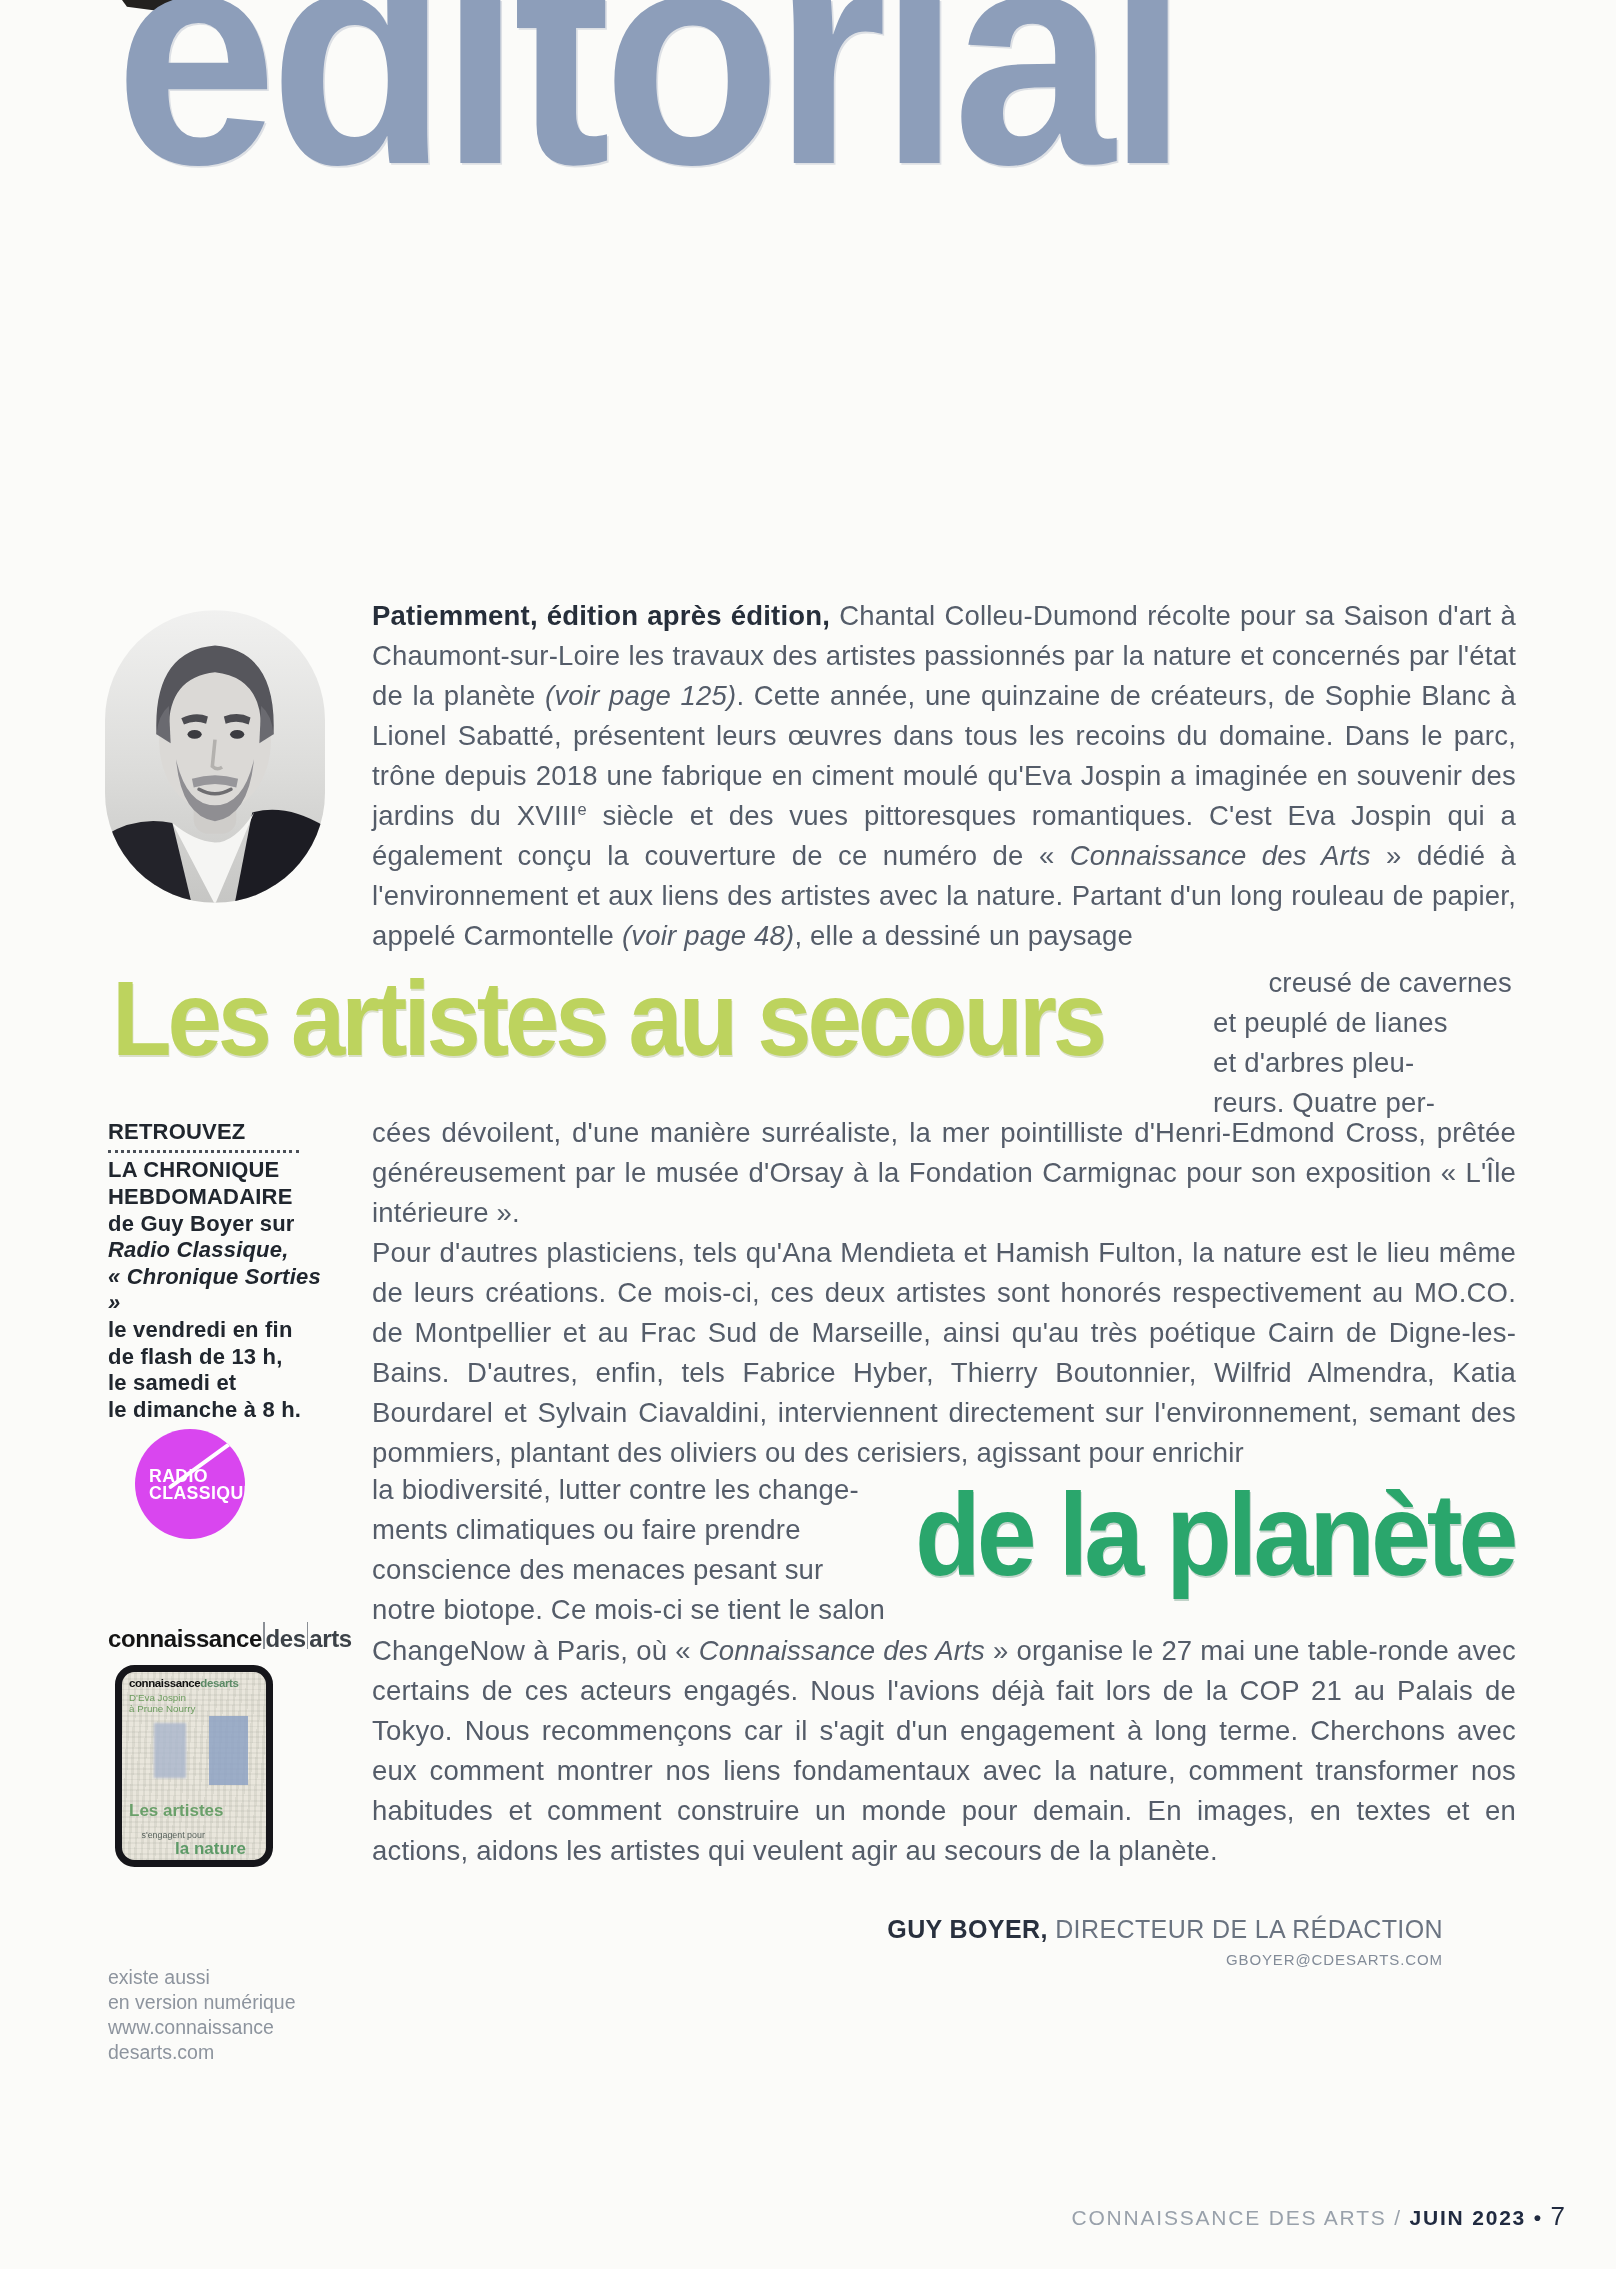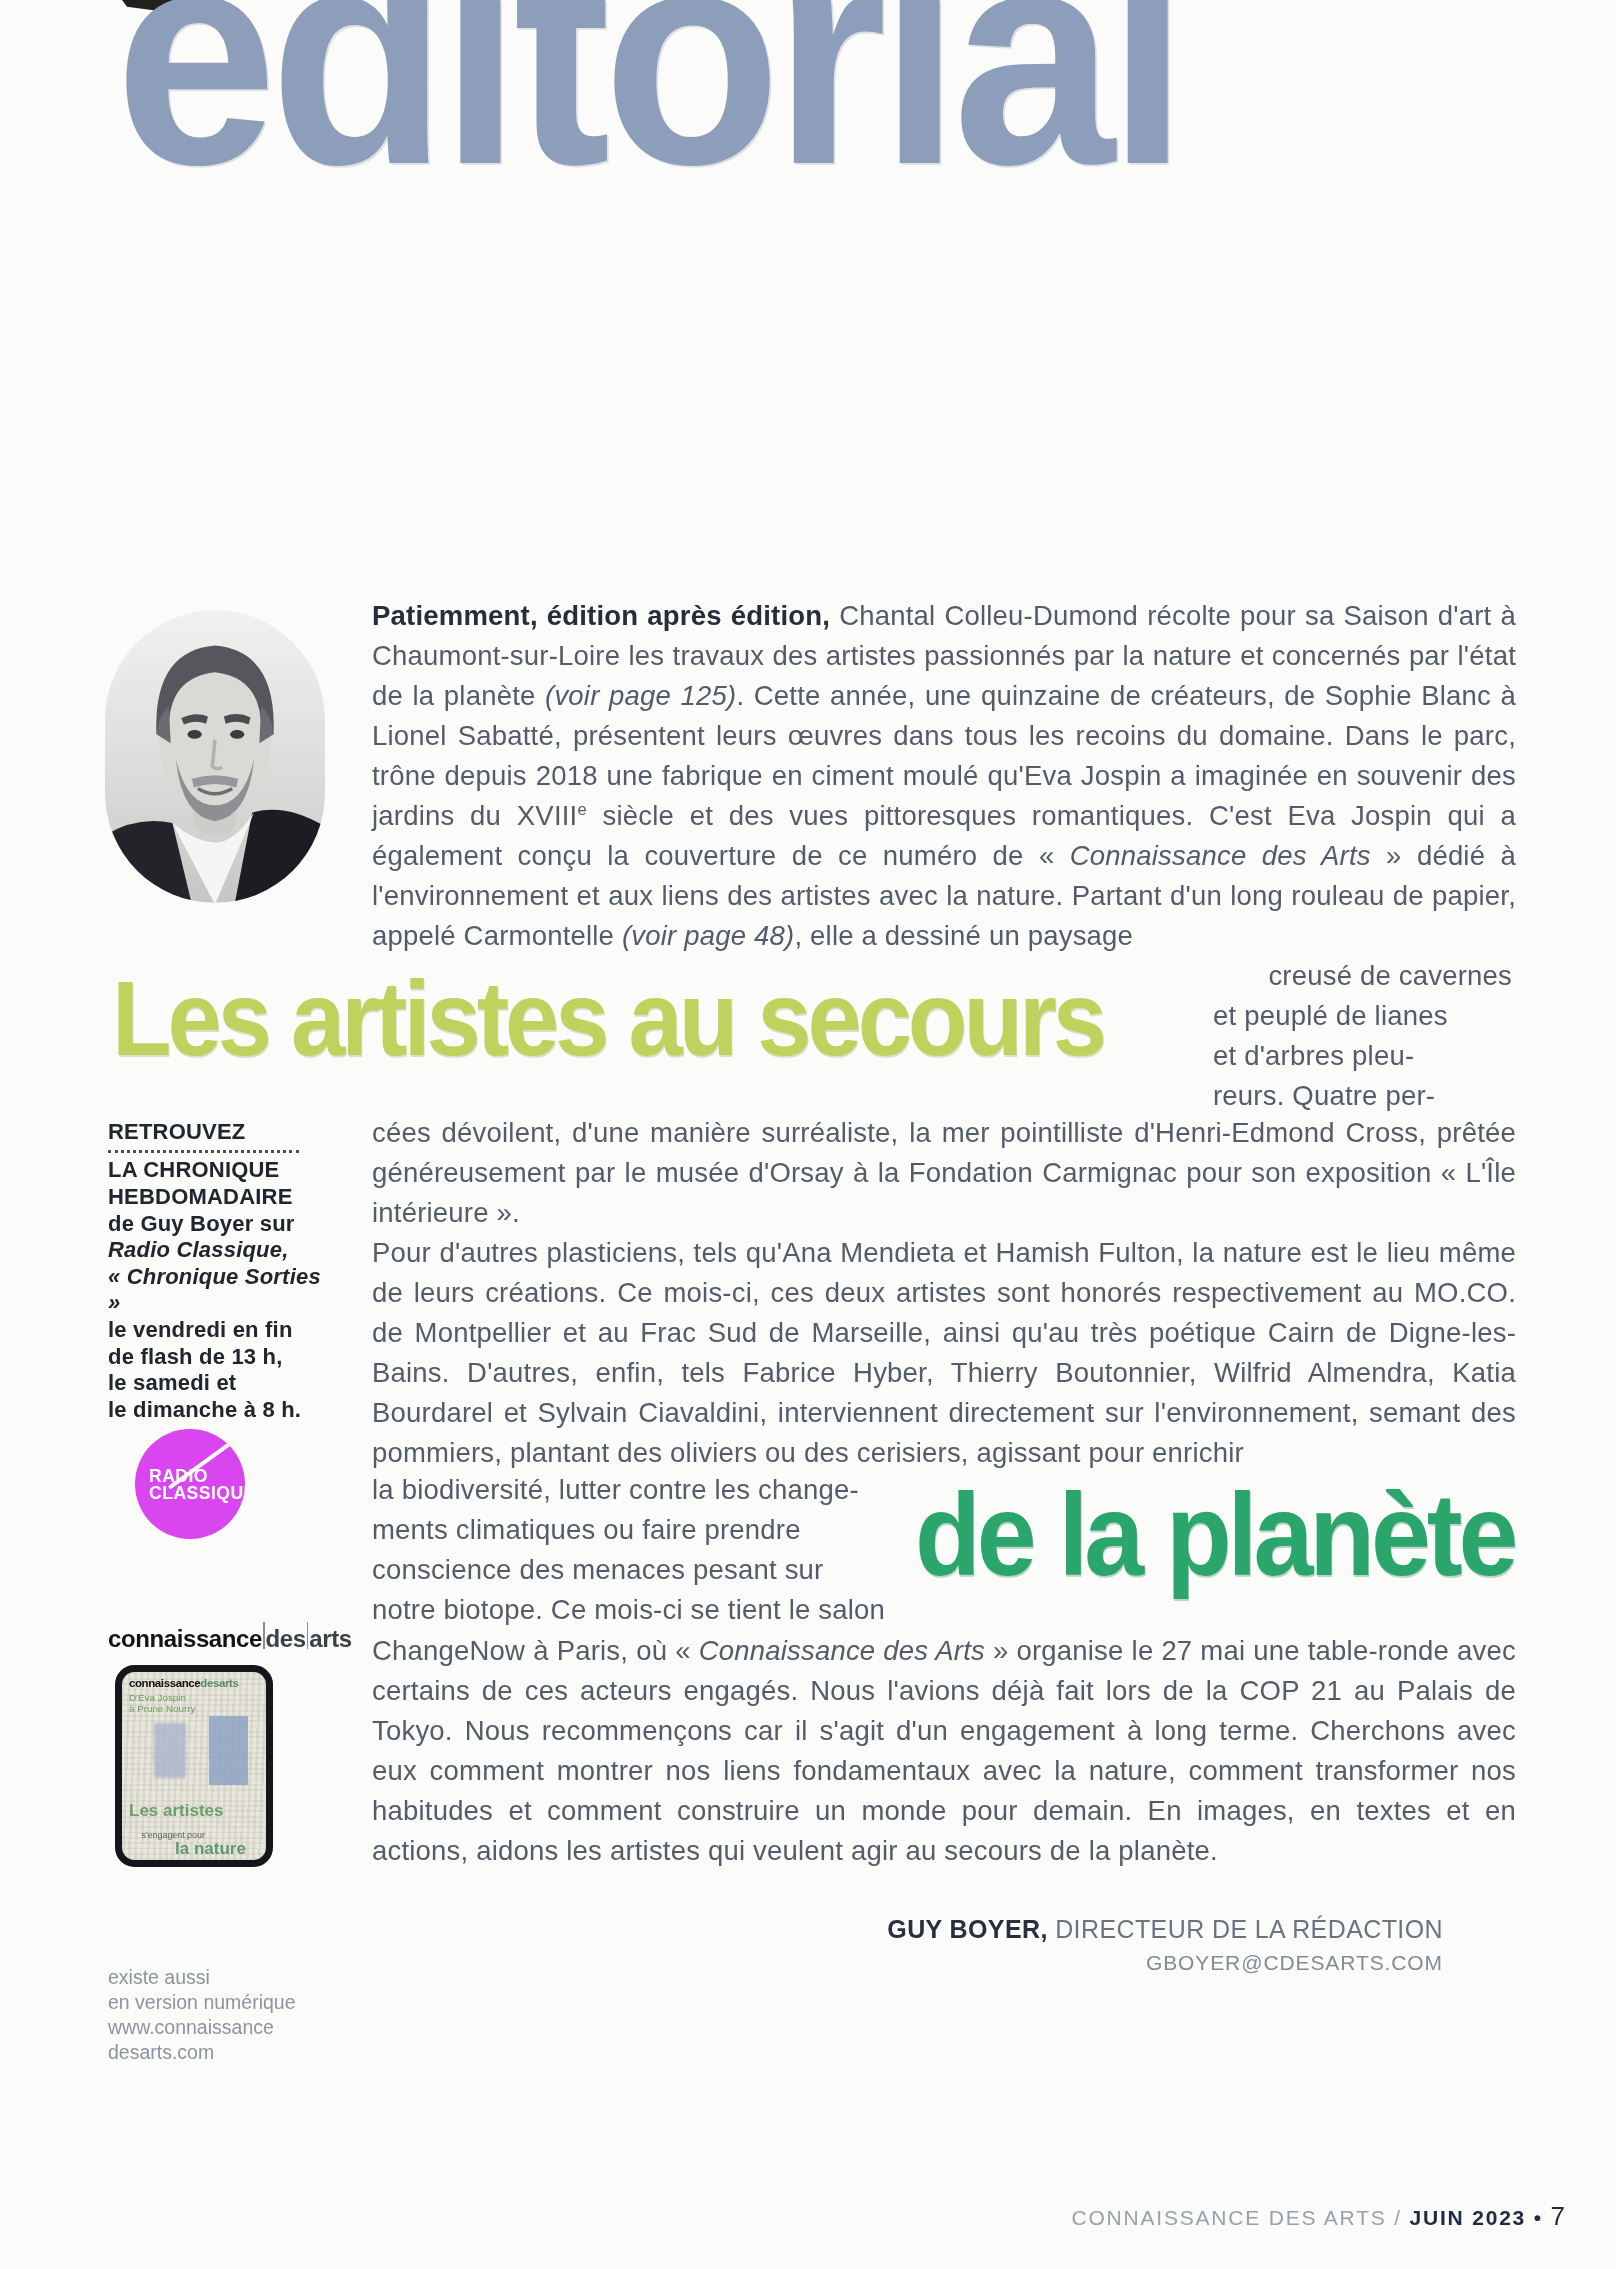--- a/index.html
+++ b/index.html
@@ -50,29 +50,29 @@
   
   .body-text{
     font-size:27.5px;line-height:40px;text-align:justify;
     color:#545c69;letter-spacing:0.2px;
   }
   .body-text .b{font-weight:700;color:#262e3a;}
   .body-text .i{font-style:italic;}
   sup{font-size:60%;vertical-align:super;line-height:0;}
   .para1{position:absolute;left:372px;top:596px;width:1144px;}
   .col-right{position:absolute;left:1213px;top:956px;width:299px;text-align:left;}
-  .col-right .line:first-child{text-align:right;}
+  .col-right .line:first-child{text-align:right;margin-top:7px;}
   .para2{position:absolute;left:372px;top:1113px;width:1144px;}
   .col-left{position:absolute;left:372px;top:1470px;width:523px;text-align:left;}
   .para3{position:absolute;left:372px;top:1631px;width:1144px;}
   .signature{position:absolute;left:372px;top:1915px;width:1071px;text-align:right;}
   .sig-line{font-size:25px;letter-spacing:0.4px;}
   .sig-name{font-weight:700;color:#28303e;}
   .sig-role{color:#6a7380;}
-  .sig-email{margin-top:7px;font-size:21px;color:#828b98;letter-spacing:0.9px;}
+  .sig-email{margin-top:7px;font-size:15px;color:#828b98;letter-spacing:0.9px;}
   
   .promo{position:absolute;left:108px;top:1119px;width:222px;
     font-size:22px;line-height:26.6px;color:#20262e;font-weight:700;letter-spacing:0.2px;}
   .promo .line.i{font-style:italic;}
   .promo .line.dot{border-bottom:3.5px dotted #4a4f57;padding-bottom:4.4px;margin-bottom:4.4px;width:191px;}
   .radio-logo{position:absolute;left:135px;top:1429px;width:110px;height:110px;
     border-radius:50%;background:#d946ef;overflow:hidden;}
   .radio-baton{position:absolute;left:34px;top:57px;width:89px;height:4.4px;background:#fff;
     border-radius:2.7px;transform:rotate(-36deg);transform-origin:left center;}
   .radio-text{position:absolute;left:14px;top:39px;color:#fff;font-weight:700;

